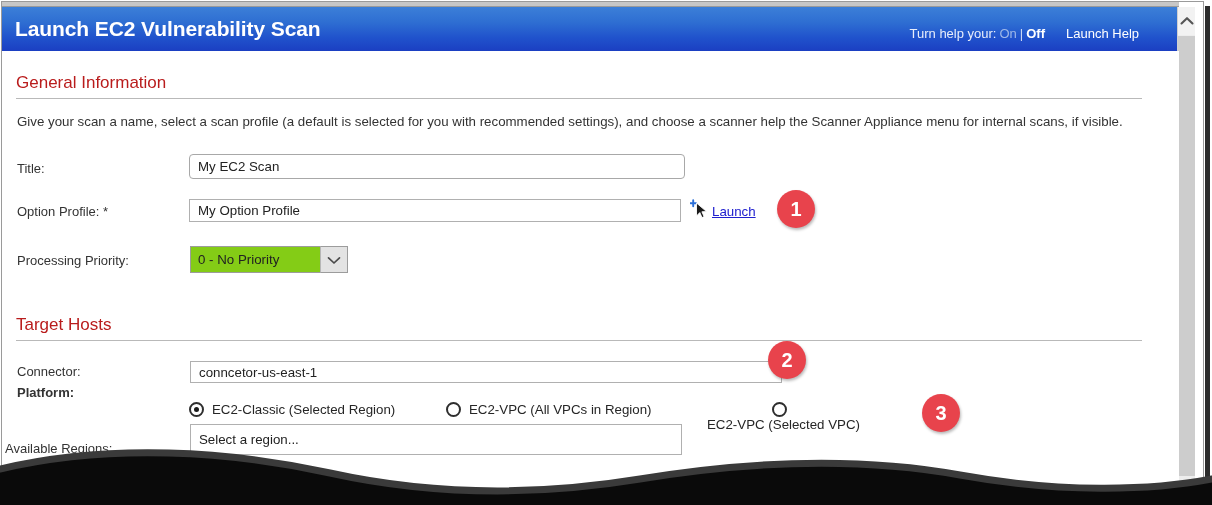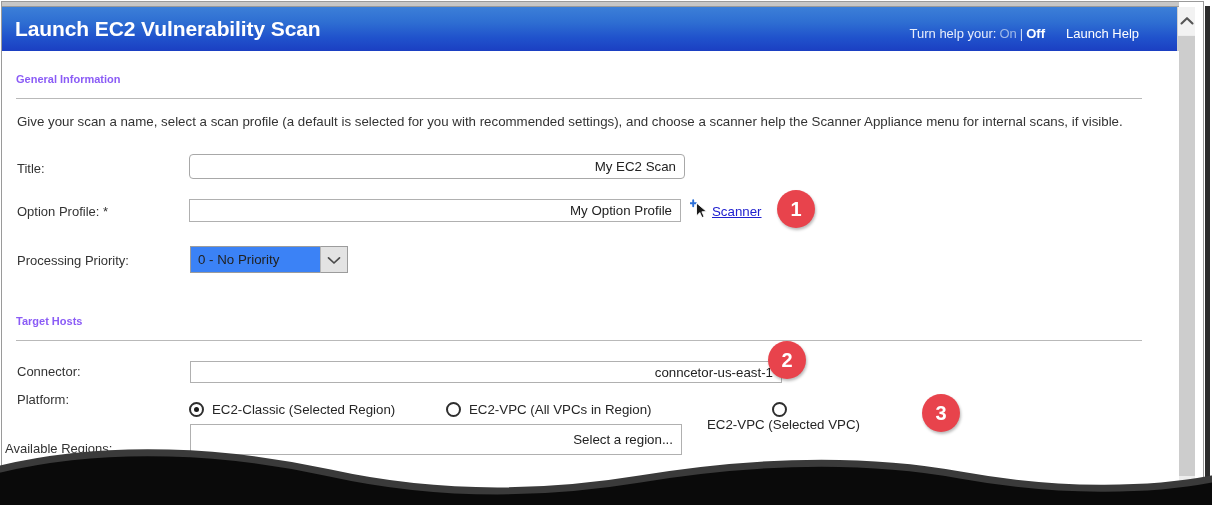--- a/index.html
+++ b/index.html
@@ -139,23 +139,23 @@
   #content {
     position: absolute;
     left: 0;
     top: 49px;
     width: 1177px;
     height: 449px;
     background: #ffffff;
   }
   .section-head {
     position: absolute;
-    font-size: 11px;
-    font-weight: bold;
-    color: #8b5cf6;
+    font-size: 17px;
+    font-weight: normal;
+    color: #b91c1c;
     white-space: nowrap;
   }
   .section-rule {
     position: absolute;
     height: 0;
     border-top: 1px solid #b9b9b9;
   }
   .intro {
     position: absolute;
     font-size: 13.3px;
@@ -171,28 +171,27 @@
   .text-input {
     position: absolute;
     box-sizing: border-box;
     border: 1px solid #b0b0b0;
     background: #ffffff;
     font-family: "Liberation Sans", sans-serif;
     font-size: 13.3px;
     color: #222222;
     padding: 0 8px;
     outline: none;
-    text-align: right;
   }
   #input-title { border-radius: 4px; border-color: #a8a8a8; }
   select.combo {
     position: absolute;
     box-sizing: border-box;
     border: 1px solid #9c9c9c;
-    background: #3b82f6;
+    background: #84cc16;
     font-family: "Liberation Sans", sans-serif;
     font-size: 13.3px;
     color: #222222;
     padding-left: 7px;
     -webkit-appearance: none;
     -moz-appearance: none;
     appearance: none;
     outline: none;
   }
   .combo-arrow {
@@ -317,41 +316,41 @@
 
       <div class="field-label" style="left:15px; top:153px;">Option Profile: *</div>
       <input id="input-option-profile" class="text-input" type="text" style="left: 187px; top: 148px; width: 492px; height: 23px;" value="My Option Profile">
 
       <span id="cursor-icon" style="left:688px; top:148px;">
         <svg width="22" height="22" viewBox="0 0 22 22">
           <path d="M3.2 1.2 L3.2 7.2 M0.4 4.2 L6.2 4.2" stroke="#2b6fd8" stroke-width="1.9" stroke-linecap="round"></path>
           <path d="M6.5 4.0 L6.5 17.0 L9.8 13.6 L12.0 18.6 L14.1 17.6 L11.9 12.8 L16.6 12.6 Z" fill="#1b1b1b" stroke="#ffffff" stroke-width="0.9"></path>
         </svg>
       </span>
-      <span id="select-link" style="left:710px; top:153px;">Scanner</span>
+      <span id="select-link" style="left:710px; top:153px;">Launch</span>
 
       <div class="field-label" style="left:15px; top:202px;">Processing Priority:</div>
       <select class="combo" style="left:188px; top:195px; width:158px; height:27px;">
         <option>0 - No Priority</option>
       </select>
       <div class="combo-arrow" style="left:318px; top:195px; width:28px; height:27px;">
         <span>
           <svg width="14" height="9" viewBox="0 0 14 9">
             <path d="M1.5 1.8 L7 7.0 L12.5 1.8" fill="none" stroke="#4a4a4a" stroke-width="1.7" stroke-linecap="round" stroke-linejoin="round"></path>
           </svg>
         </span>
       </div>
 
       <div class="section-head" style="left:14px; top:264px;">Target Hosts</div>
       <div class="section-rule" style="left:14px; top:289px; width:1126px;"></div>
 
       <div class="field-label" style="left:15px; top:313px;">Connector:</div>
       <input id="input-connector" class="text-input" type="text" style="left: 188px; top: 310px; width: 592px; height: 22px;" value="conncetor-us-east-1">
 
-      <div class="field-label" style="left:15px; top:341px;">Platform:</div>
+      <div class="field-label" style="left:15px; top:334px;font-weight:bold;">Platform:</div>
 
       <label class="radio-wrap" style="left:187px; top:351px;">
         <span class="radio-dot checked"></span>
         <span class="radio-label">EC2-Classic (Selected Region)</span>
       </label>
 
       <label class="radio-wrap" style="left:444px; top:351px;">
         <span class="radio-dot"></span>
         <span class="radio-label">EC2-VPC (All VPCs in Region)</span>
       </label>

